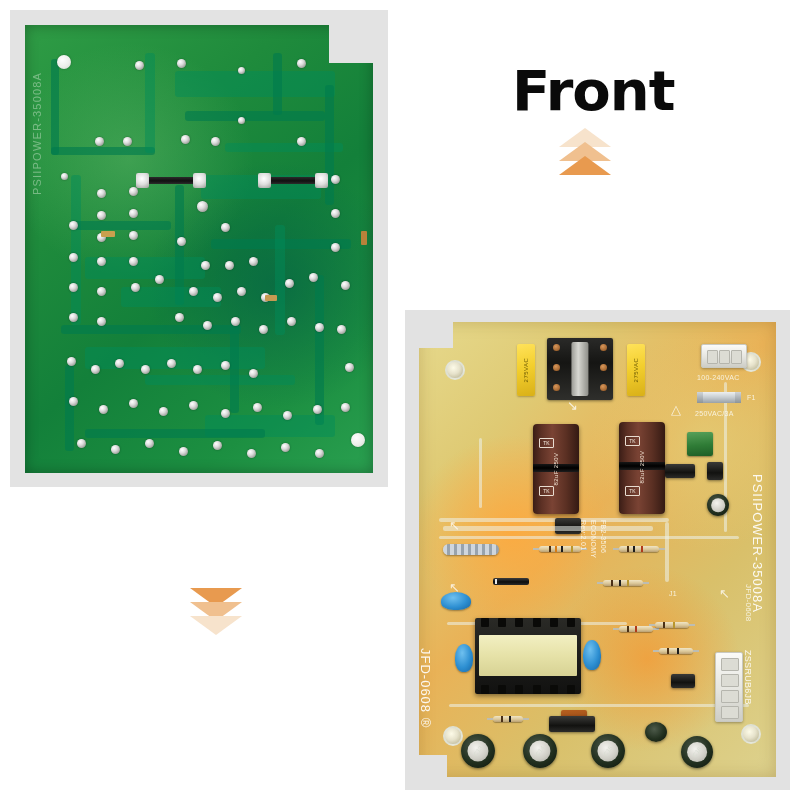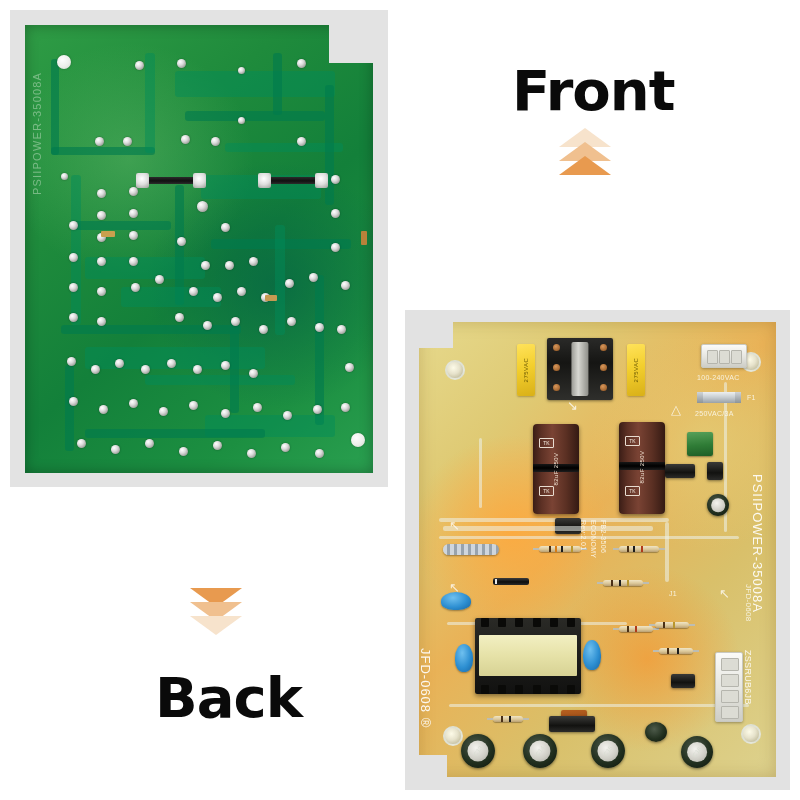--- a/index.html
+++ b/index.html
@@ -525,15 +525,14 @@
     <div class="chev up" style="border-bottom-color:#f0c08f;"></div>
     <div class="chev up" style="border-bottom-color:#e89a4f;"></div>
   </div>
 
   <div class="chevrons" id="back-chevrons">
     <div class="chev down" style="border-top-color:#e89a4f;"></div>
     <div class="chev down" style="border-top-color:#f0c08f;"></div>
     <div class="chev down" style="border-top-color:#f7e3cc;"></div>
   </div>
 
-  <div class="big-label" id="back-label">Back</div>
 
 </div>
 
 </body></html>

